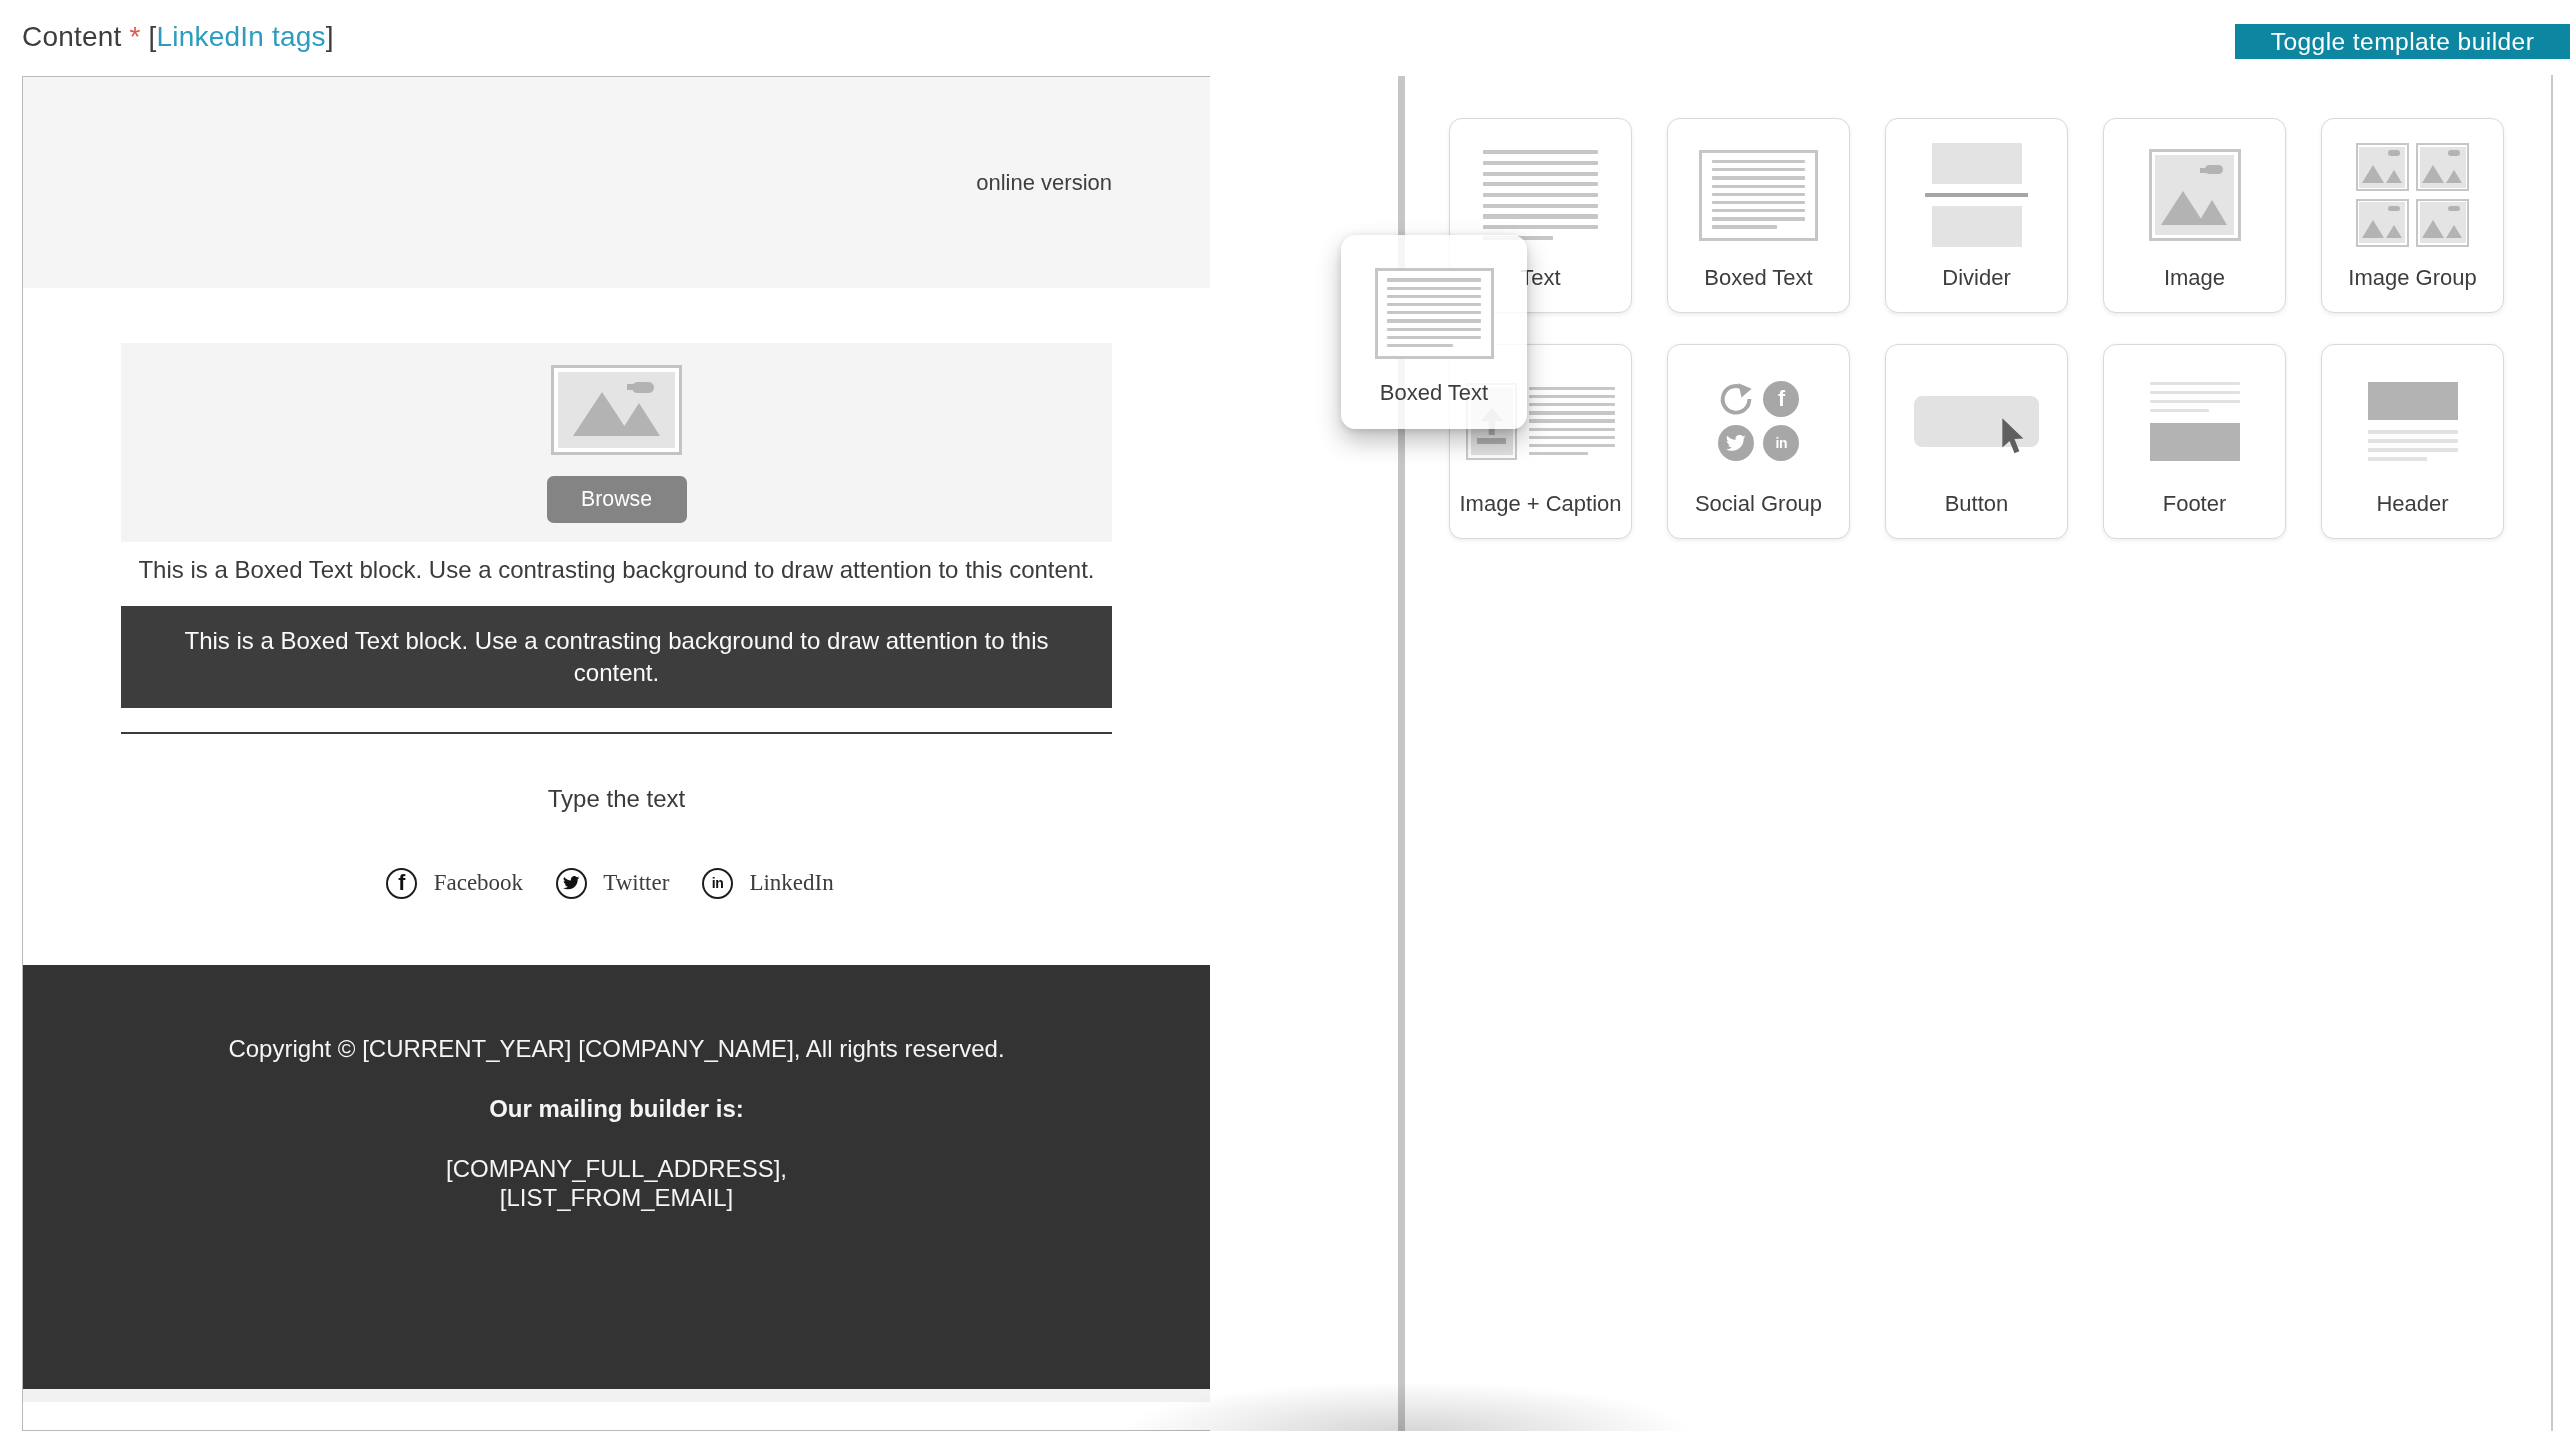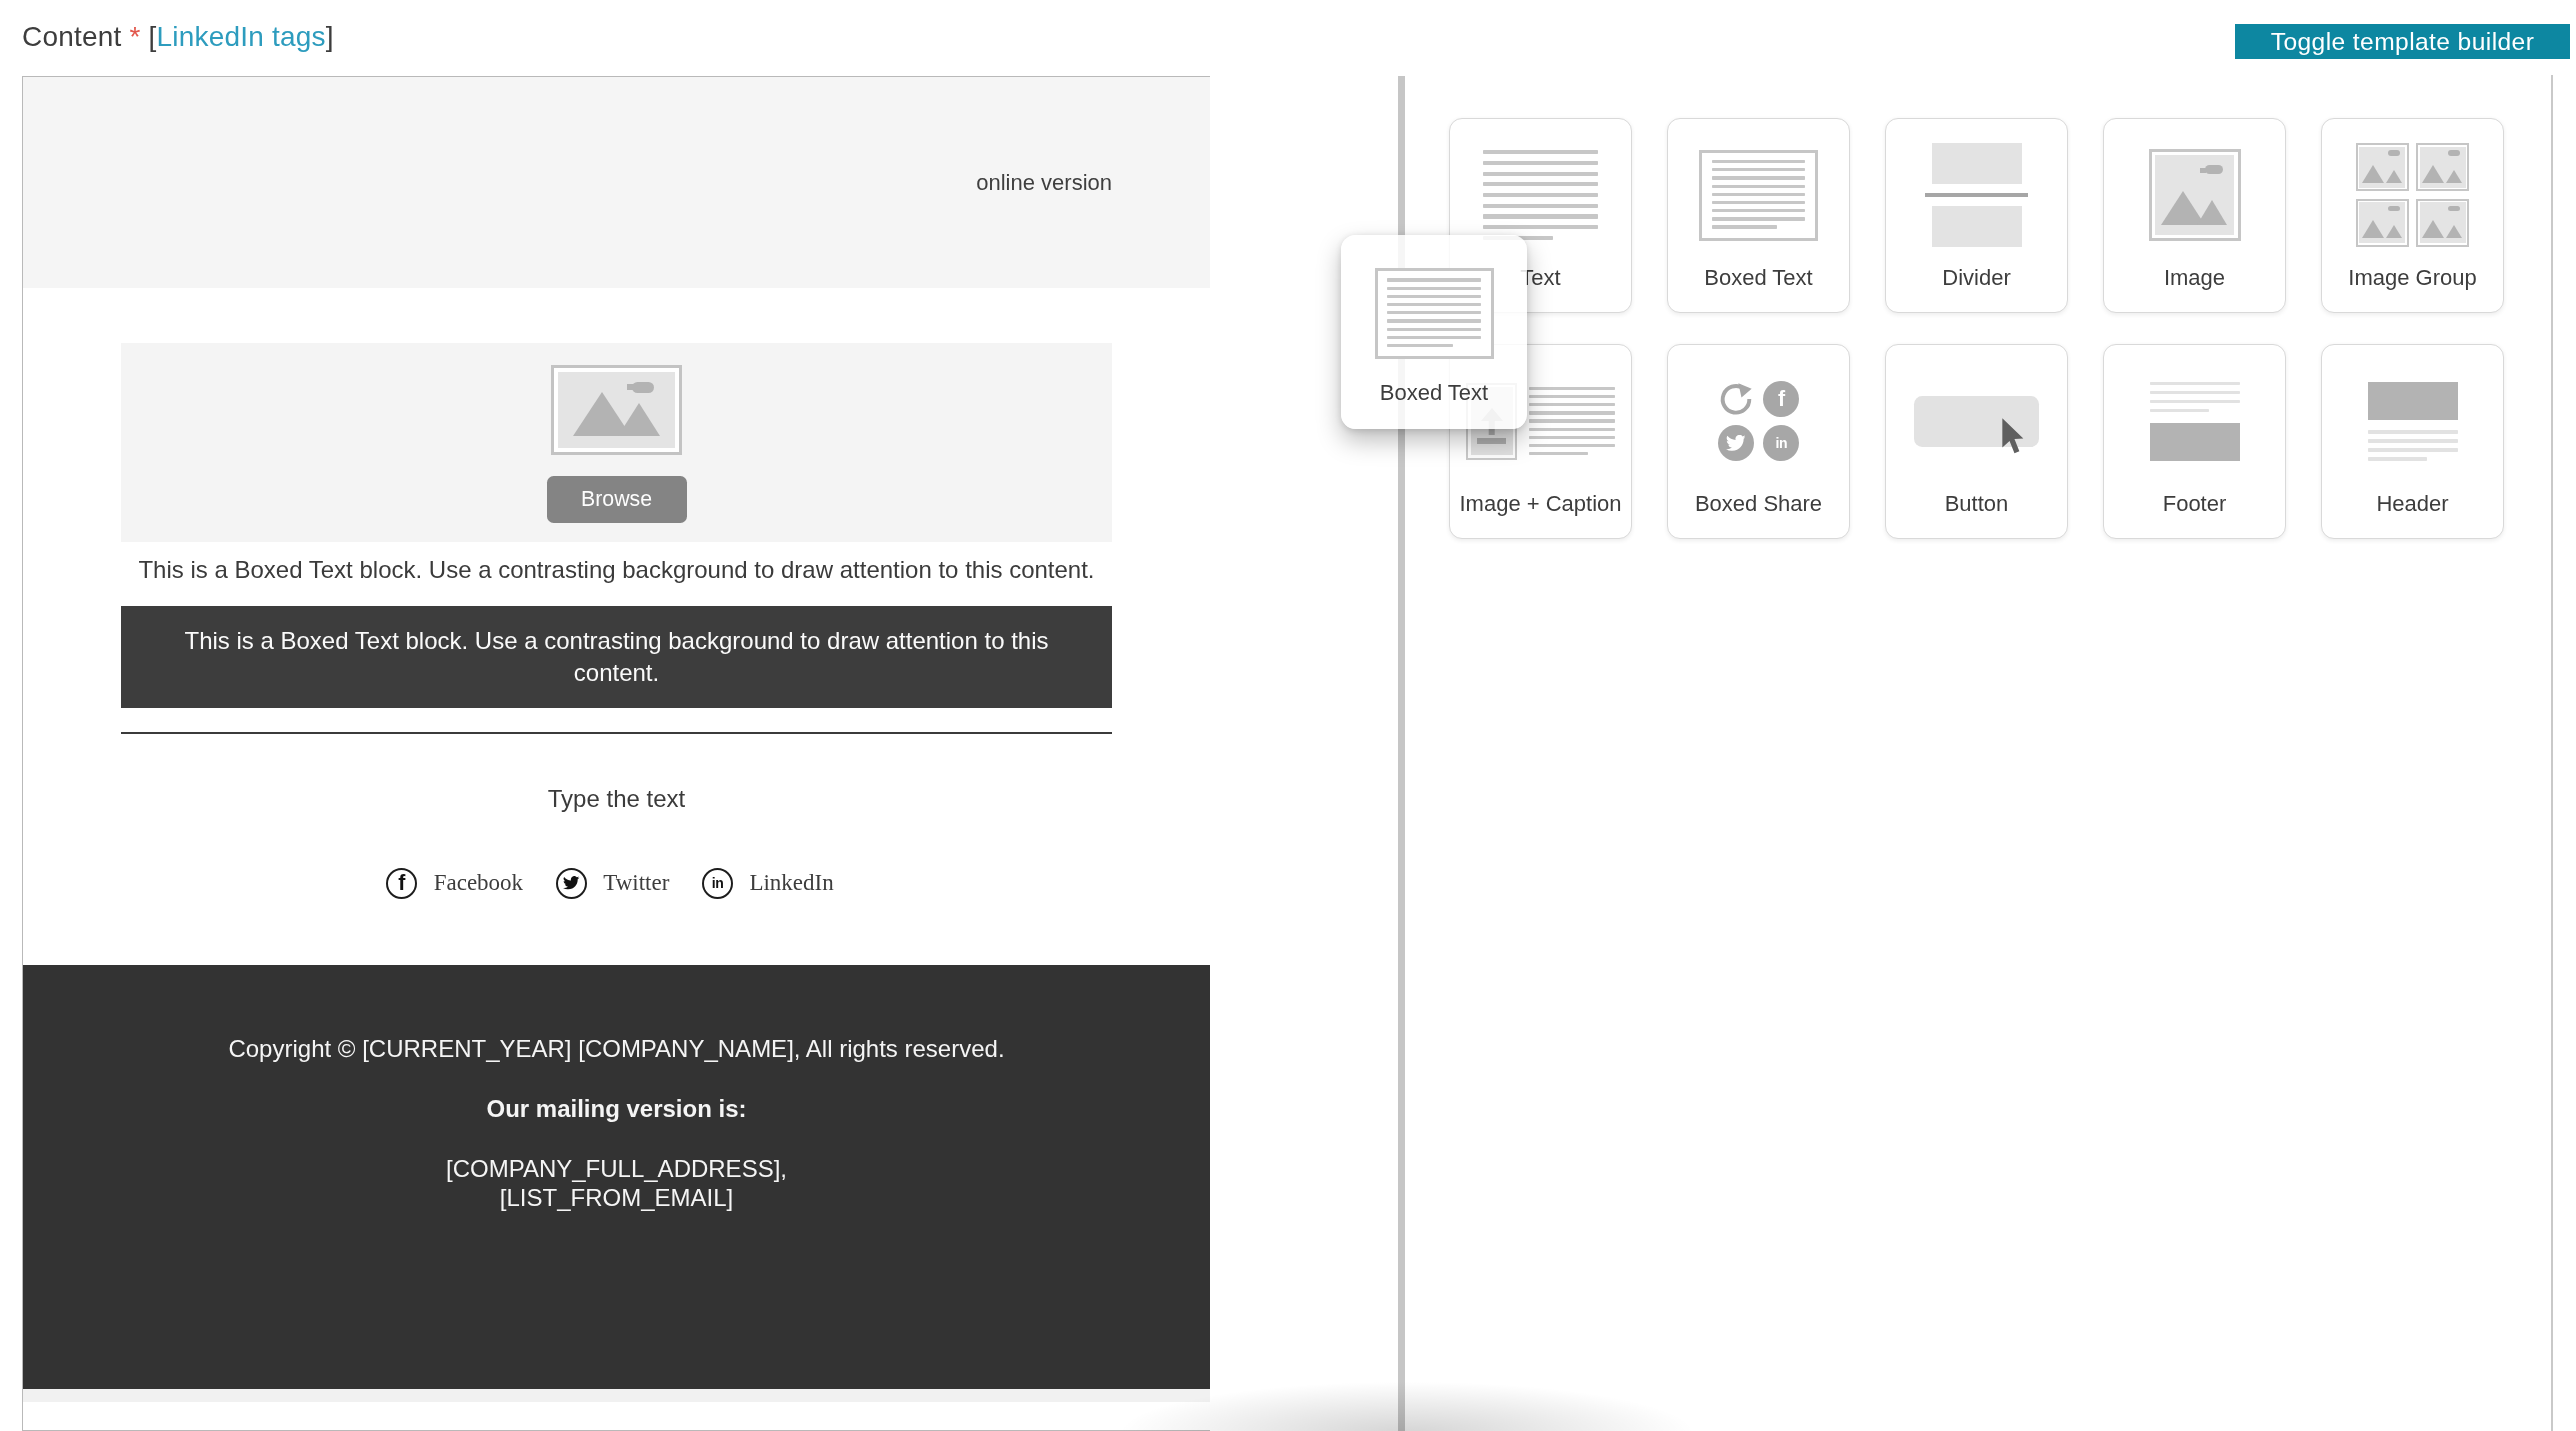--- a/index.html
+++ b/index.html
@@ -191,21 +191,21 @@
       <span class="soc-label">Twitter</span>
     </span>
     <span class="soc-group">
       <span class="soc-circle in">in</span>
       <span class="soc-label">LinkedIn</span>
     </span>
   </div>
 
   <div class="efooter">
     <p>Copyright © [CURRENT_YEAR] [COMPANY_NAME], All rights reserved.</p>
-    <p class="ef-mail">Our mailing version is:</p>
+    <p class="ef-mail">Our mailing builder is:</p>
     <p class="ef-addr">
       <span>[COMPANY_FULL_ADDRESS],</span><br>
       <span>[LIST_FROM_EMAIL]</span>
     </p>
   </div>
   <div class="bottom-strip"></div>
 </div>
 
 <div class="splitter"></div>
 <div class="right-edge"></div>
@@ -345,21 +345,21 @@
       </span>
       <span class="gcirc fb">f</span>
       <span class="gcirc">
         <svg width="19.7" height="16.4" viewBox="0 0 30 25">
               <path fill="#fff" d="M30 3c-1.1.5-2.3.8-3.5 1A6.1 6.1 0 0 0 29.2.6c-1.2.7-2.5 1.2-3.9 1.5A6.1 6.1 0 0 0 14.7 7.7 17.4 17.4 0 0 1 2.1 1.3a6.1 6.1 0 0 0 1.9 8.2c-1 0-2-.3-2.8-.8v.1c0 3 2.1 5.4 4.9 6a6.2 6.2 0 0 1-2.8.1 6.1 6.1 0 0 0 5.7 4.3A12.3 12.3 0 0 1 0 21.6 17.3 17.3 0 0 0 9.4 24c11.3 0 17.5-9.3 17.5-17.5v-.8C28 5 29.1 4.1 30 3z"></path>
             </svg>
       </span>
       <span class="gcirc in">in</span>
     </div>
       </div>
-    <div class="card-label">Boxed Share</div>
+    <div class="card-label">Social Group</div>
   </div>
 
   <div class="card">
     <div class="icon-wrap">
         <div class="ic-button">
       <div class="btn-shape"></div>
       <svg class="cursor-svg" width="28" height="38" viewBox="0 0 24 32">
         <path d="M2 0 L2 25 L8.2 19.4 L12.4 30 L16.6 28.2 L12.4 17.8 L20 17.2 Z" fill="#5f5f5f"></path>
       </svg>
     </div>

